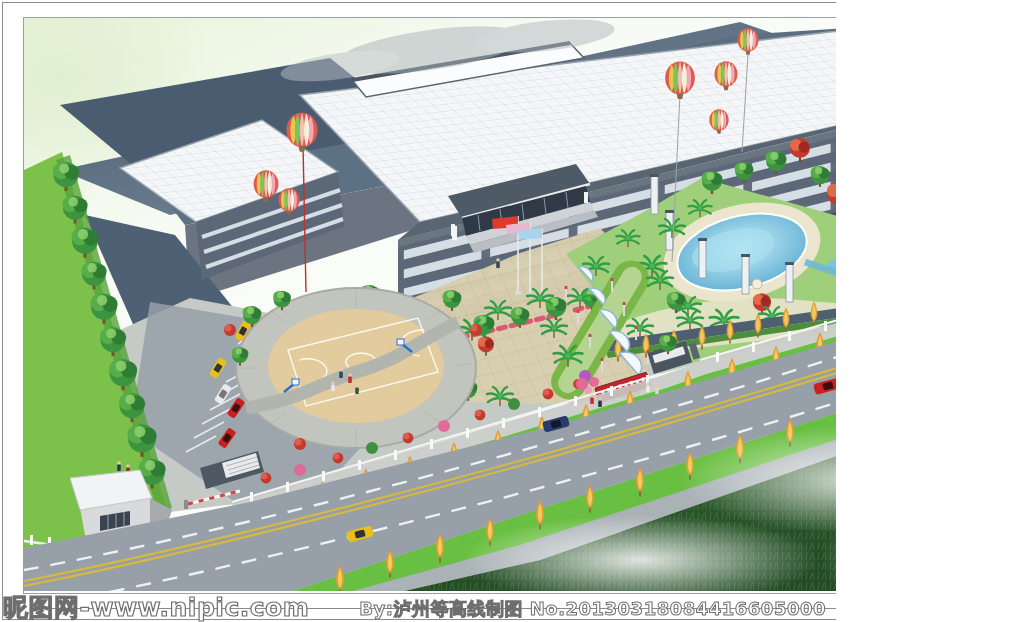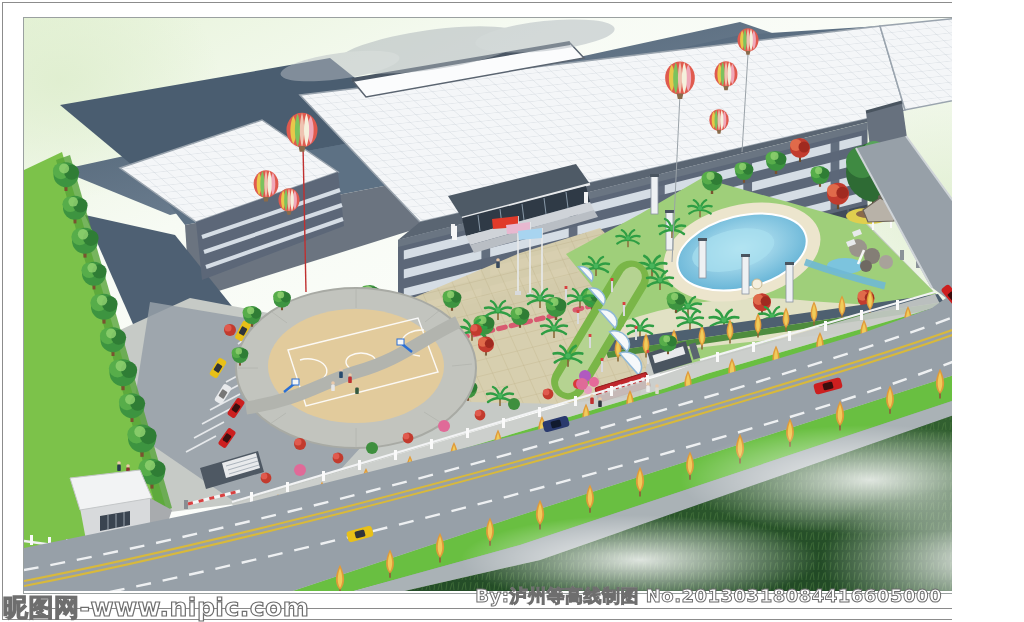--- a/index.html
+++ b/index.html
@@ -1,30 +1,30 @@
 <!DOCTYPE html>
 <html style="--roof-white: #f4f6f8; --roof-slate: #46586c; --facade-dark: #5c6778; --facade-light: #d5dde5; --paving: #c6cac6; --plaza-tan: #d8cfae; --asphalt: #97a0a8; --lane-white: #f2f4f6; --lane-yellow: #d8b93c; --grass-bright: #7cc24a; --grass-verge: #69bf41; --grass-wild: #2f5b33; --tree-green: #3d9440; --palm-green: #2f9e44; --tree-yellow: #e09a3a; --maple-red: #c23b2e; --flower-pink: #e56a9a; --pool-blue: #8ed4ea; --flag-red: #e03a2a; --flag-blue: #a8d4f0; --flag-pink: #e8b8d0; --car-yellow: #e8c018; --car-red: #cc1f1f; --car-blue: #2a3a6e; --balloon-red: #e05a4e; --balloon-green: #7cc25e; --balloon-yellow: #e8c84a; --balloon-pink: #f0a8b8; --balloon-cream: #f5f0dc; --sky-green: #e8f4dc; --frame-border: #8c8c8c;"><head>
 <meta charset="utf-8">
 <style>
   html,body{margin:0;padding:0;background:#ffffff;}
-  #page{position:relative;width:952px;height:622px;background:#ffffff;overflow:hidden;
+  #page{position:relative;width:836px;height:622px;background:#ffffff;overflow:hidden;
         font-family:"DejaVu Sans","Liberation Sans",sans-serif;}
   svg{position:absolute;left:0;top:0;}
   .fd{fill:var(--facade-dark,#5c6778);}
   .fl{fill:var(--facade-light,#d5dde5);}
   .pav{fill:var(--paving,#c6cac6);}
   .asp{fill:var(--asphalt,#97a0a8);}
   .grs{fill:var(--grass-bright,#7cc24a);}
   .vrg{fill:var(--grass-verge,#69bf41);}
   .lnw{stroke:var(--lane-white,#f2f4f6);}
   .lny{stroke:var(--lane-yellow,#d8b93c);}
   .wm{position:absolute;font-weight:bold;color:#ffffff;-webkit-text-stroke:1.2px #6e6e6e;
       white-space:nowrap;letter-spacing:0.5px;z-index:6;}
   #wm-left{left:3px;top:591px;font-size:25px;}
-  #wm-right{right:10px;top:584px;font-size:18px;-webkit-text-stroke:1px #6e6e6e;}
+  #wm-right{right:10px;top:597px;font-size:18px;-webkit-text-stroke:1px #6e6e6e;}
   #wm-line{position:absolute;left:52px;top:608px;width:956px;height:1px;background:#8a8a8a;z-index:5;}
   .frame{position:absolute;border:1px solid #8c8c8c;z-index:4;pointer-events:none;}
   #frame-outer{left:2px;top:2px;width:1018px;height:616px;}
   #frame-inner{left:23px;top:17px;width:973px;height:575px;border-color:#9aa0a0;}
 </style>
 </head>
 <body>
 
 <div id="page">
 

